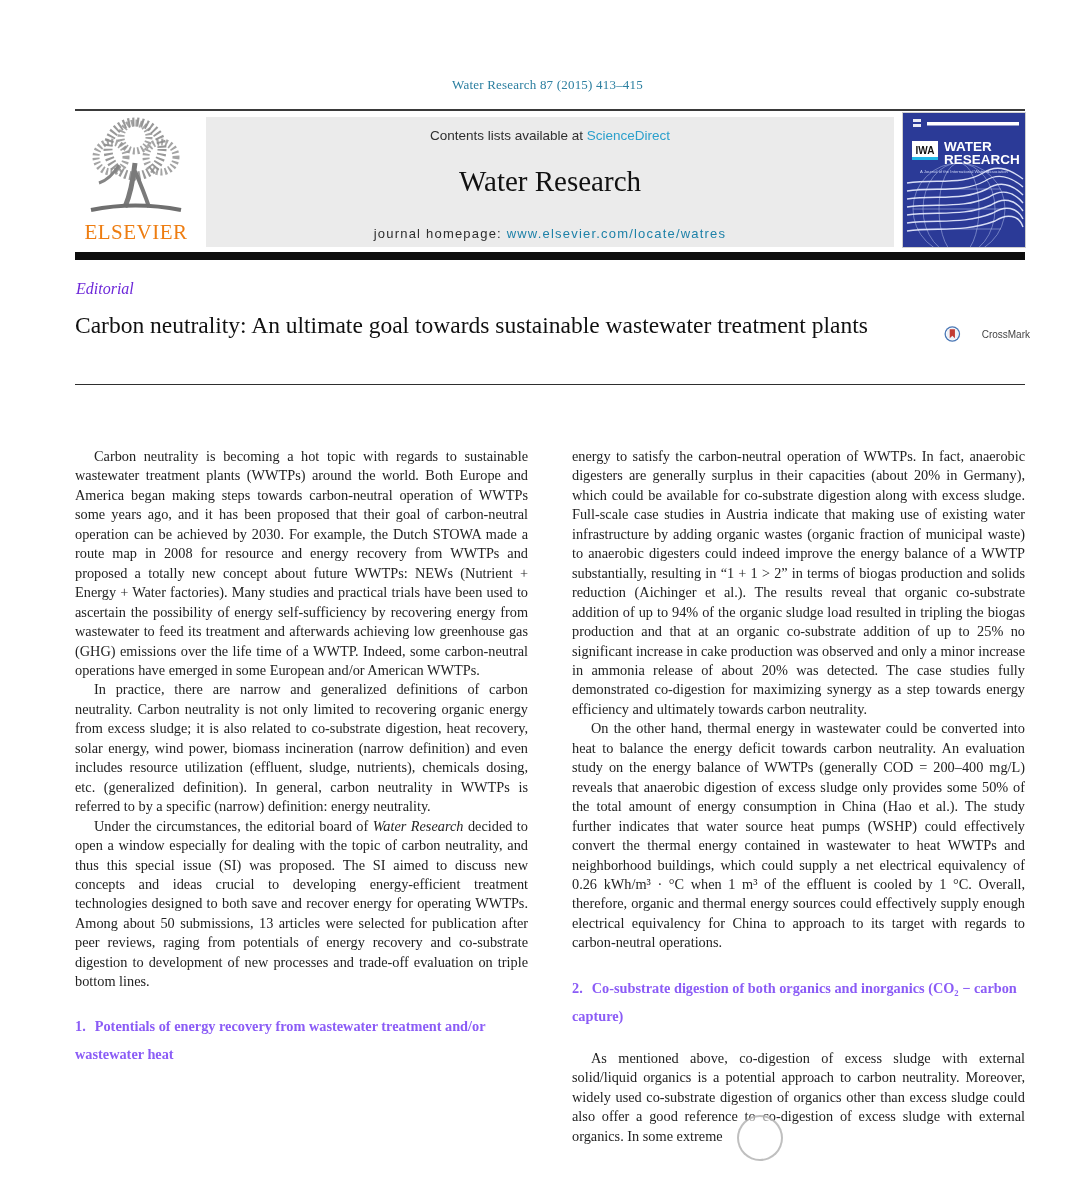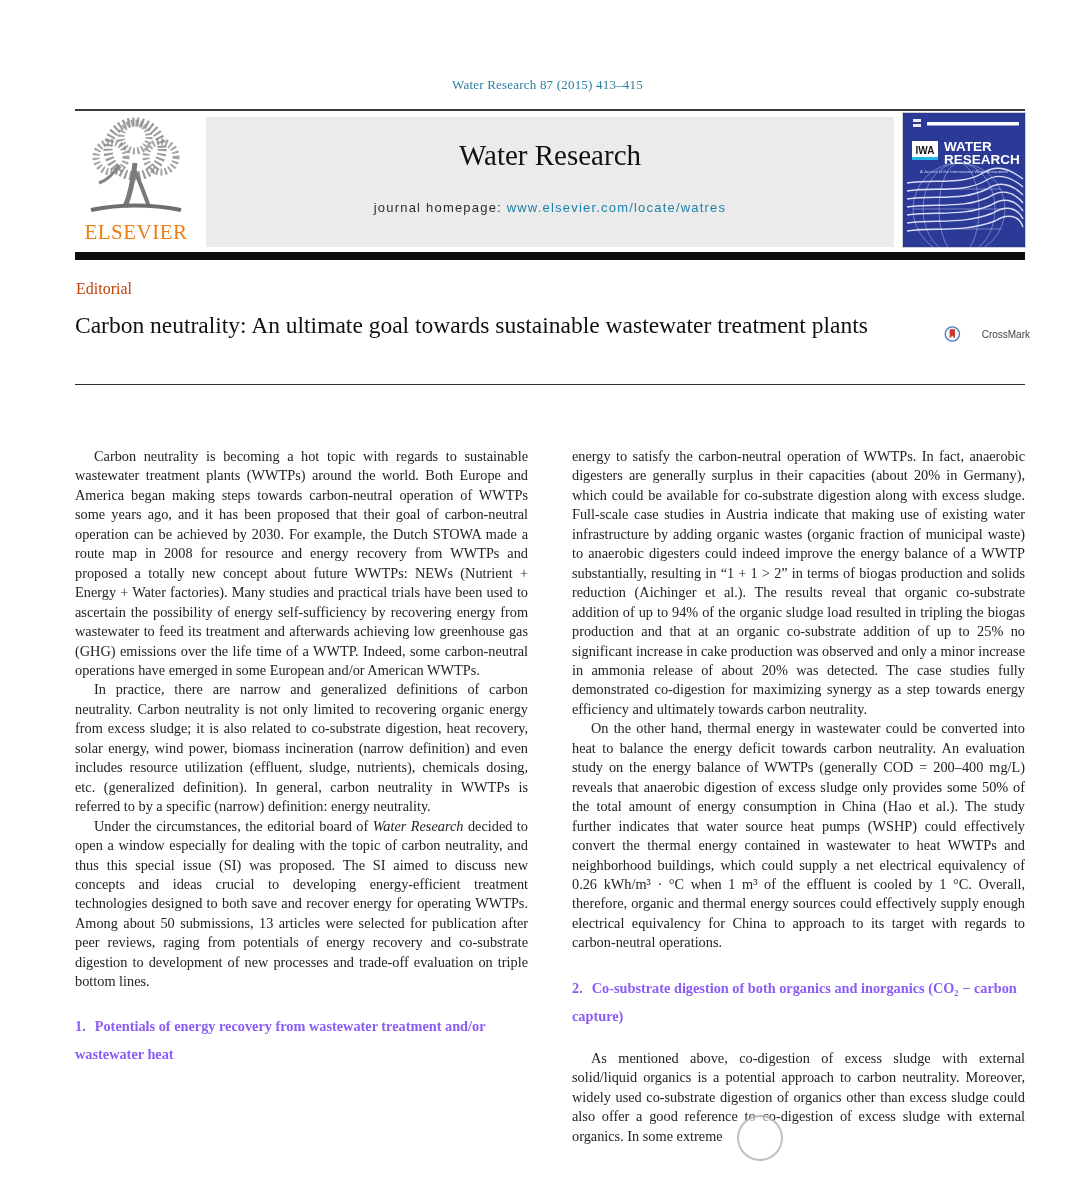--- a/index.html
+++ b/index.html
@@ -55,21 +55,21 @@
     background: #2b3a97; box-shadow: 0 0 0 1px #cfcfcf;
   }
 
   .black-bar {
     position: absolute; top: 252px; left: 75px; width: 950px; height: 8px;
     background: #0d0d0d;
   }
 
   
   .article-kind {
-    position: absolute; top: 280px; left: 76px; font-size: 16px; color: #c2410c;
+    position: absolute; top: 280px; left: 76px; font-size: 16px; color: #6d28d9; font-style: italic;
   }
   .article-title {
     position: absolute; top: 311px; left: 75px; width: 830px;
     font-size: 23.5px; line-height: 29px; color: #101010; font-weight: 400;
   }
   .crossmark {
     position: absolute; top: 316px; left: 944px; width: 86px; height: 36px;
     display: flex; align-items: center; gap: 21px;
   }
   .crossmark-label { font-family: "Liberation Sans", sans-serif; font-size: 10px; color: #444; }
@@ -140,20 +140,23 @@
         <path d="M60 48 C 58 66 56 78 50 92" stroke-width="5" stroke="#7a7a7a"></path>
         <path d="M60 56 C 66 70 70 80 74 92" stroke-width="4" stroke="#7a7a7a"></path>
         <path d="M44 50 C 38 60 30 66 24 68" stroke-width="3" stroke="#858585"></path>
         <path d="M16 95 Q 60 86 106 95" stroke-width="4" stroke="#6f6f6f"></path>
       </g>
     </svg>
     <div class="elsevier-label">ELSEVIER</div>
   </div>
 
   <div class="banner">
+    <div class="contents-line">
+      <span>Contents lists available at </span><span class="sd-link">ScienceDirect</span>
+    </div>
     <div class="journal-title">Water Research</div>
     <div class="homepage-line">
       <span>journal homepage: </span><span class="hp-link">www.elsevier.com/locate/watres</span>
     </div>
   </div>
 
   <div class="cover-box">
     <svg width="122" height="134" viewBox="0 0 122 134">
       <rect x="0" y="0" width="122" height="134" fill="#2b3a97"></rect>
 

